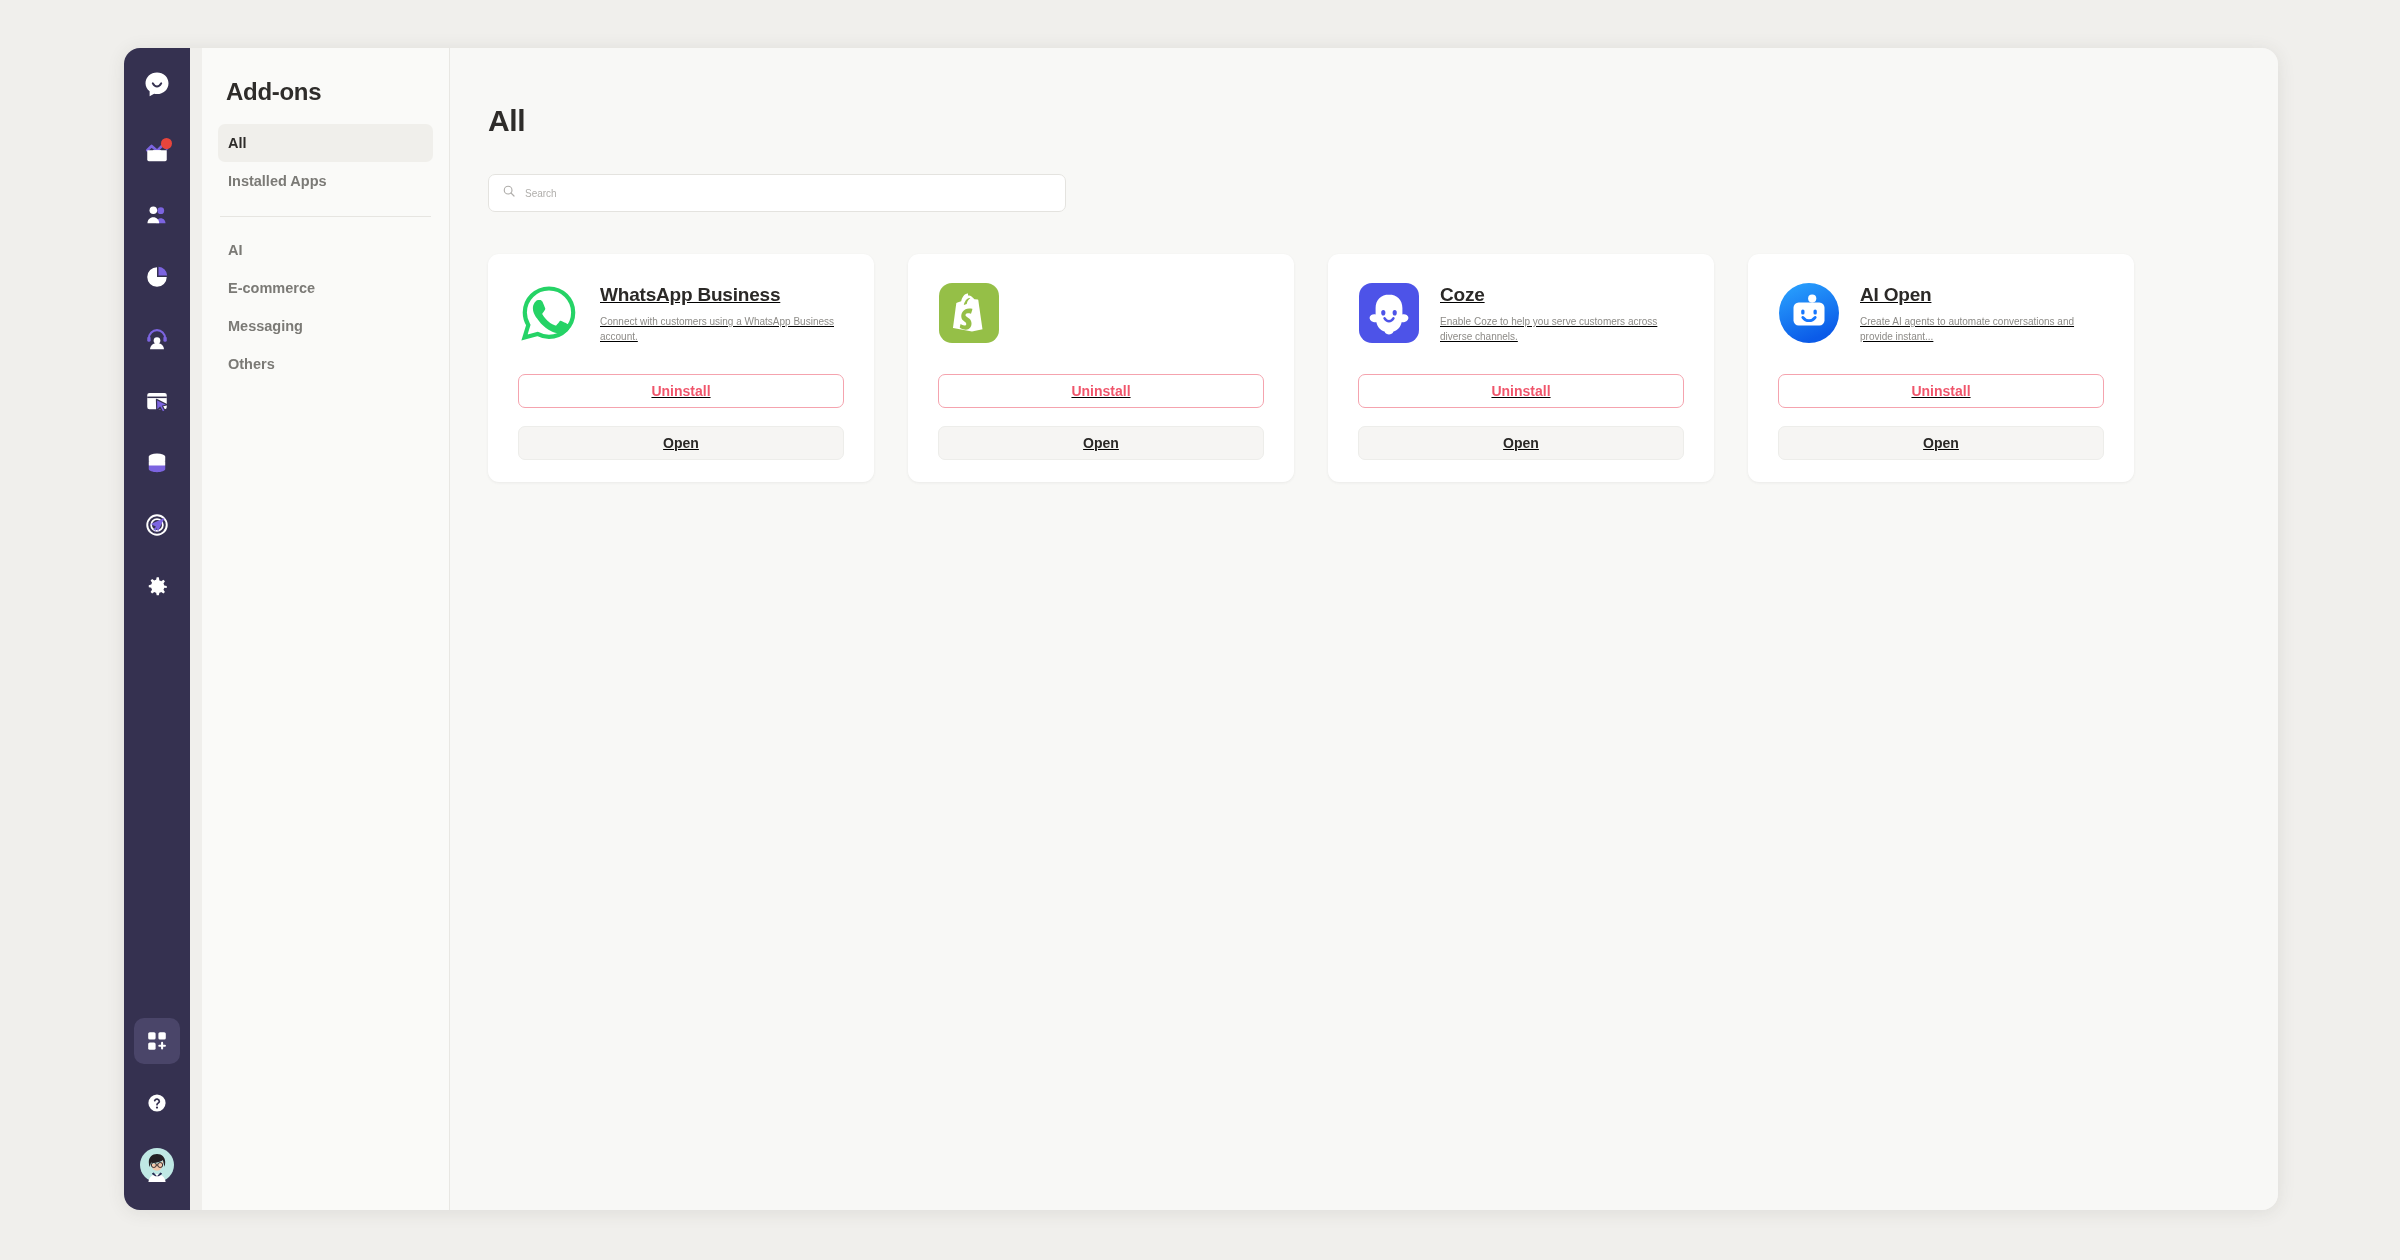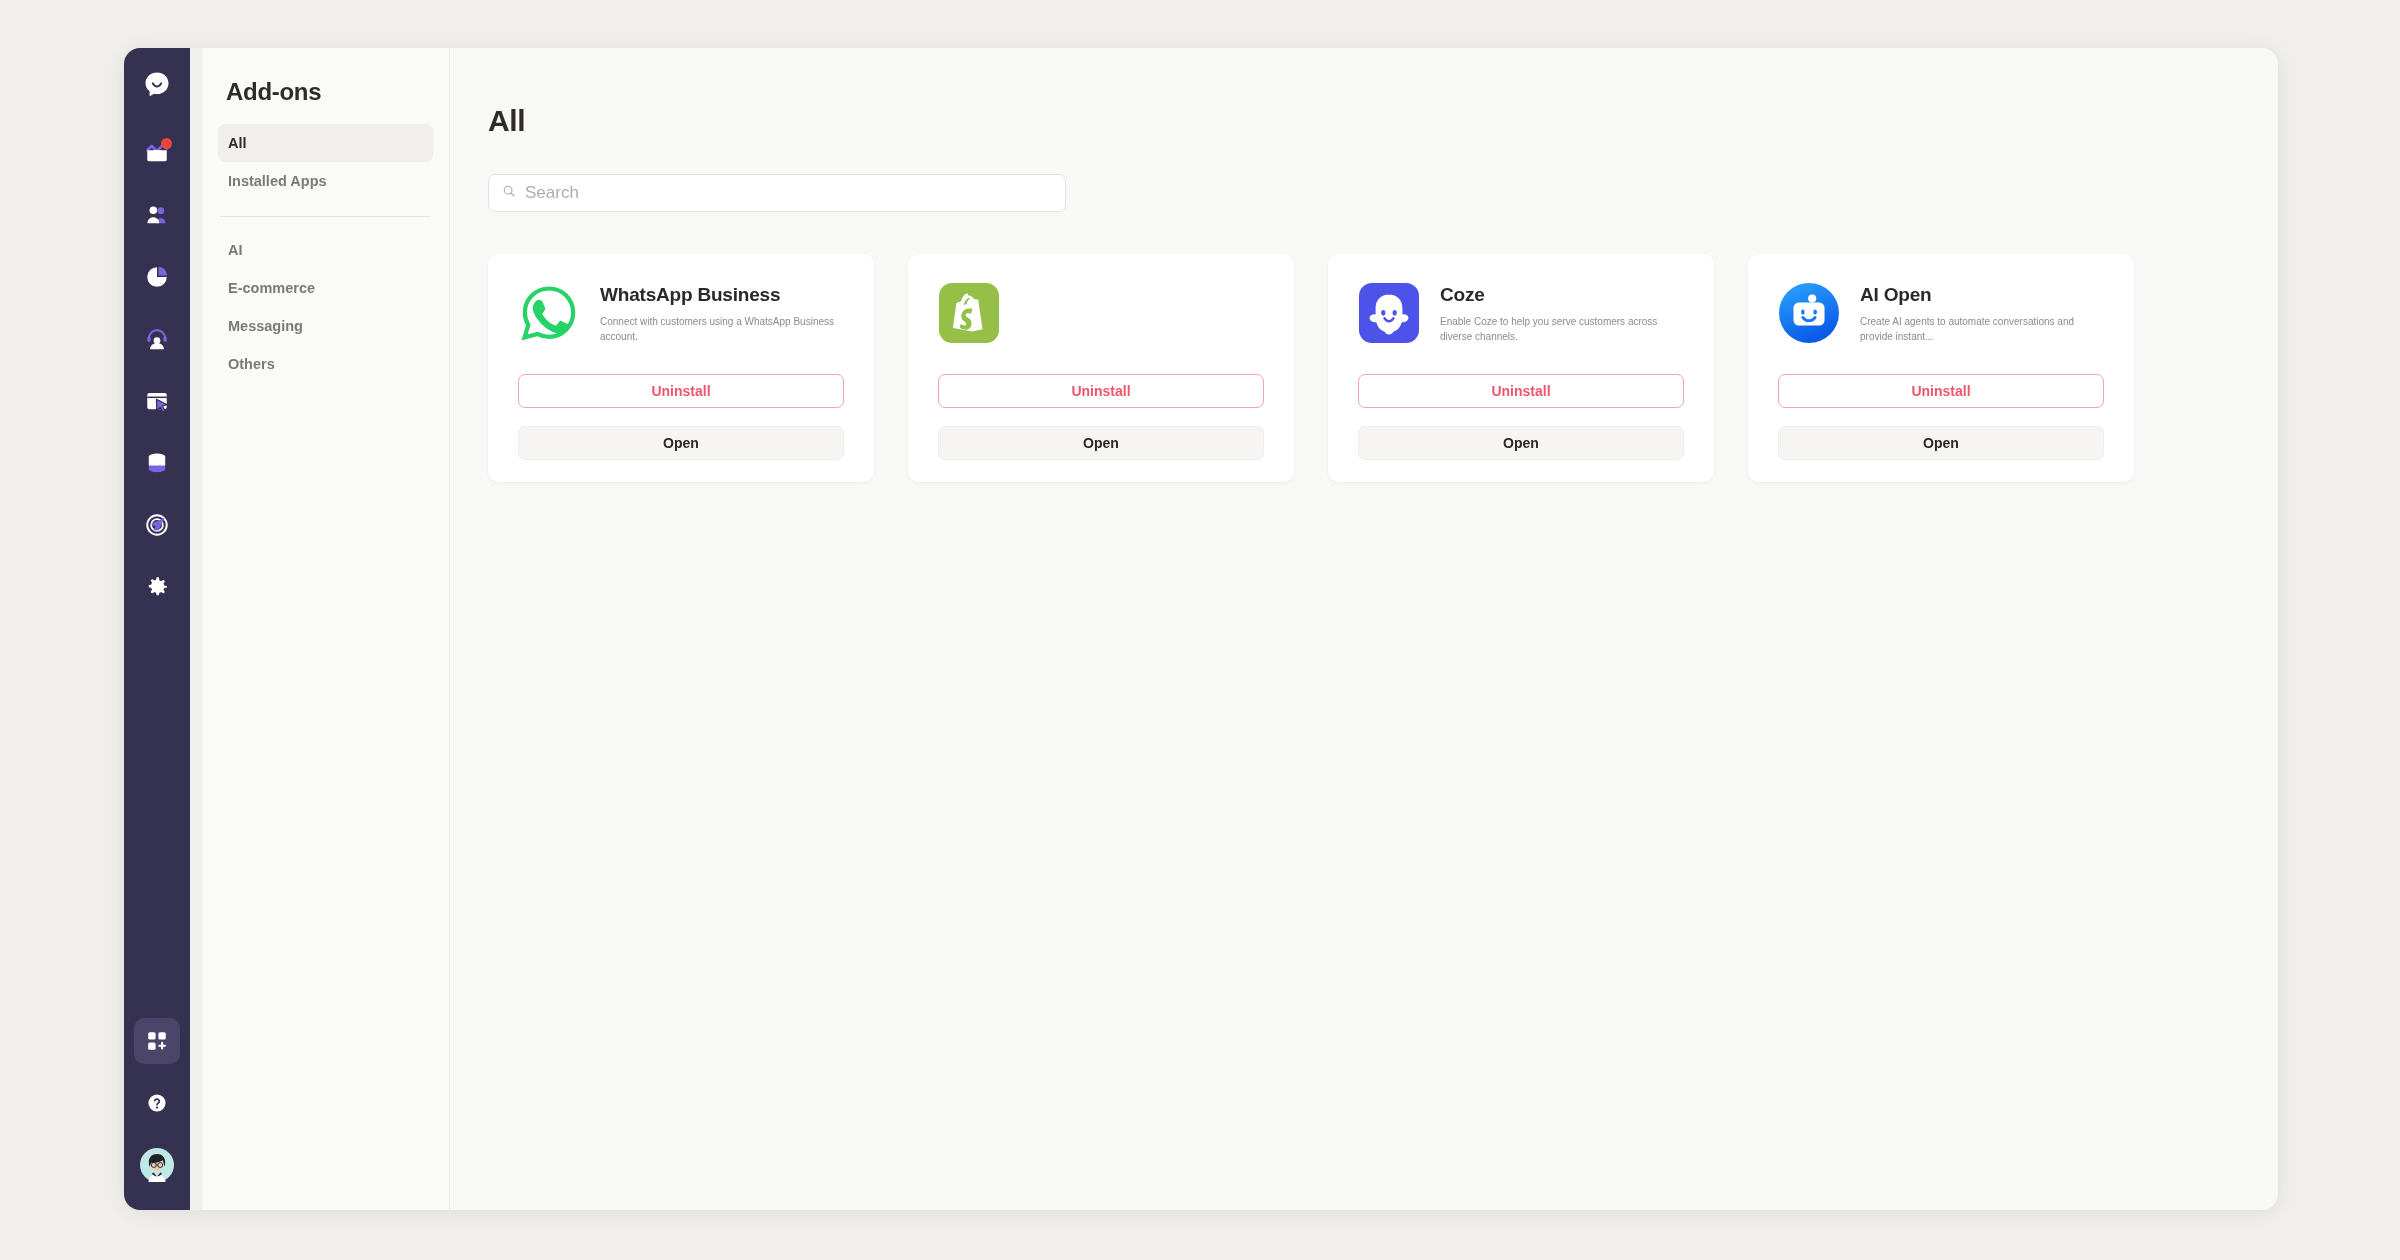--- a/index.html
+++ b/index.html
@@ -100,29 +100,30 @@
     width: 578px; height: 38px;
     background: #ffffff;
     border: 1px solid #e4e3df;
     border-radius: 7px;
     display: flex; align-items: center;
     padding: 0 13px;
     margin-bottom: 42px;
   }
   .search-input {
     border: none; outline: none; background: transparent;
-    font-size: 17px; color: #33312f;
+    font-size: 10px; color: #33312f;
     font-family: "Liberation Sans", sans-serif;
     flex: 1; margin-left: 9px;
   }
   .search-input::placeholder { color: #b0aeab; }
 
   .cards {
     display: flex;
     gap: 34px;
+    text-decoration: underline;
   }
   .card {
     width: 386px;
     background: #ffffff;
     border-radius: 11px;
     padding: 28px 30px 22px 30px;
     box-shadow: 0 1px 3px rgba(60,55,50,0.07);
     display: flex;
     flex-direction: column;
   }

